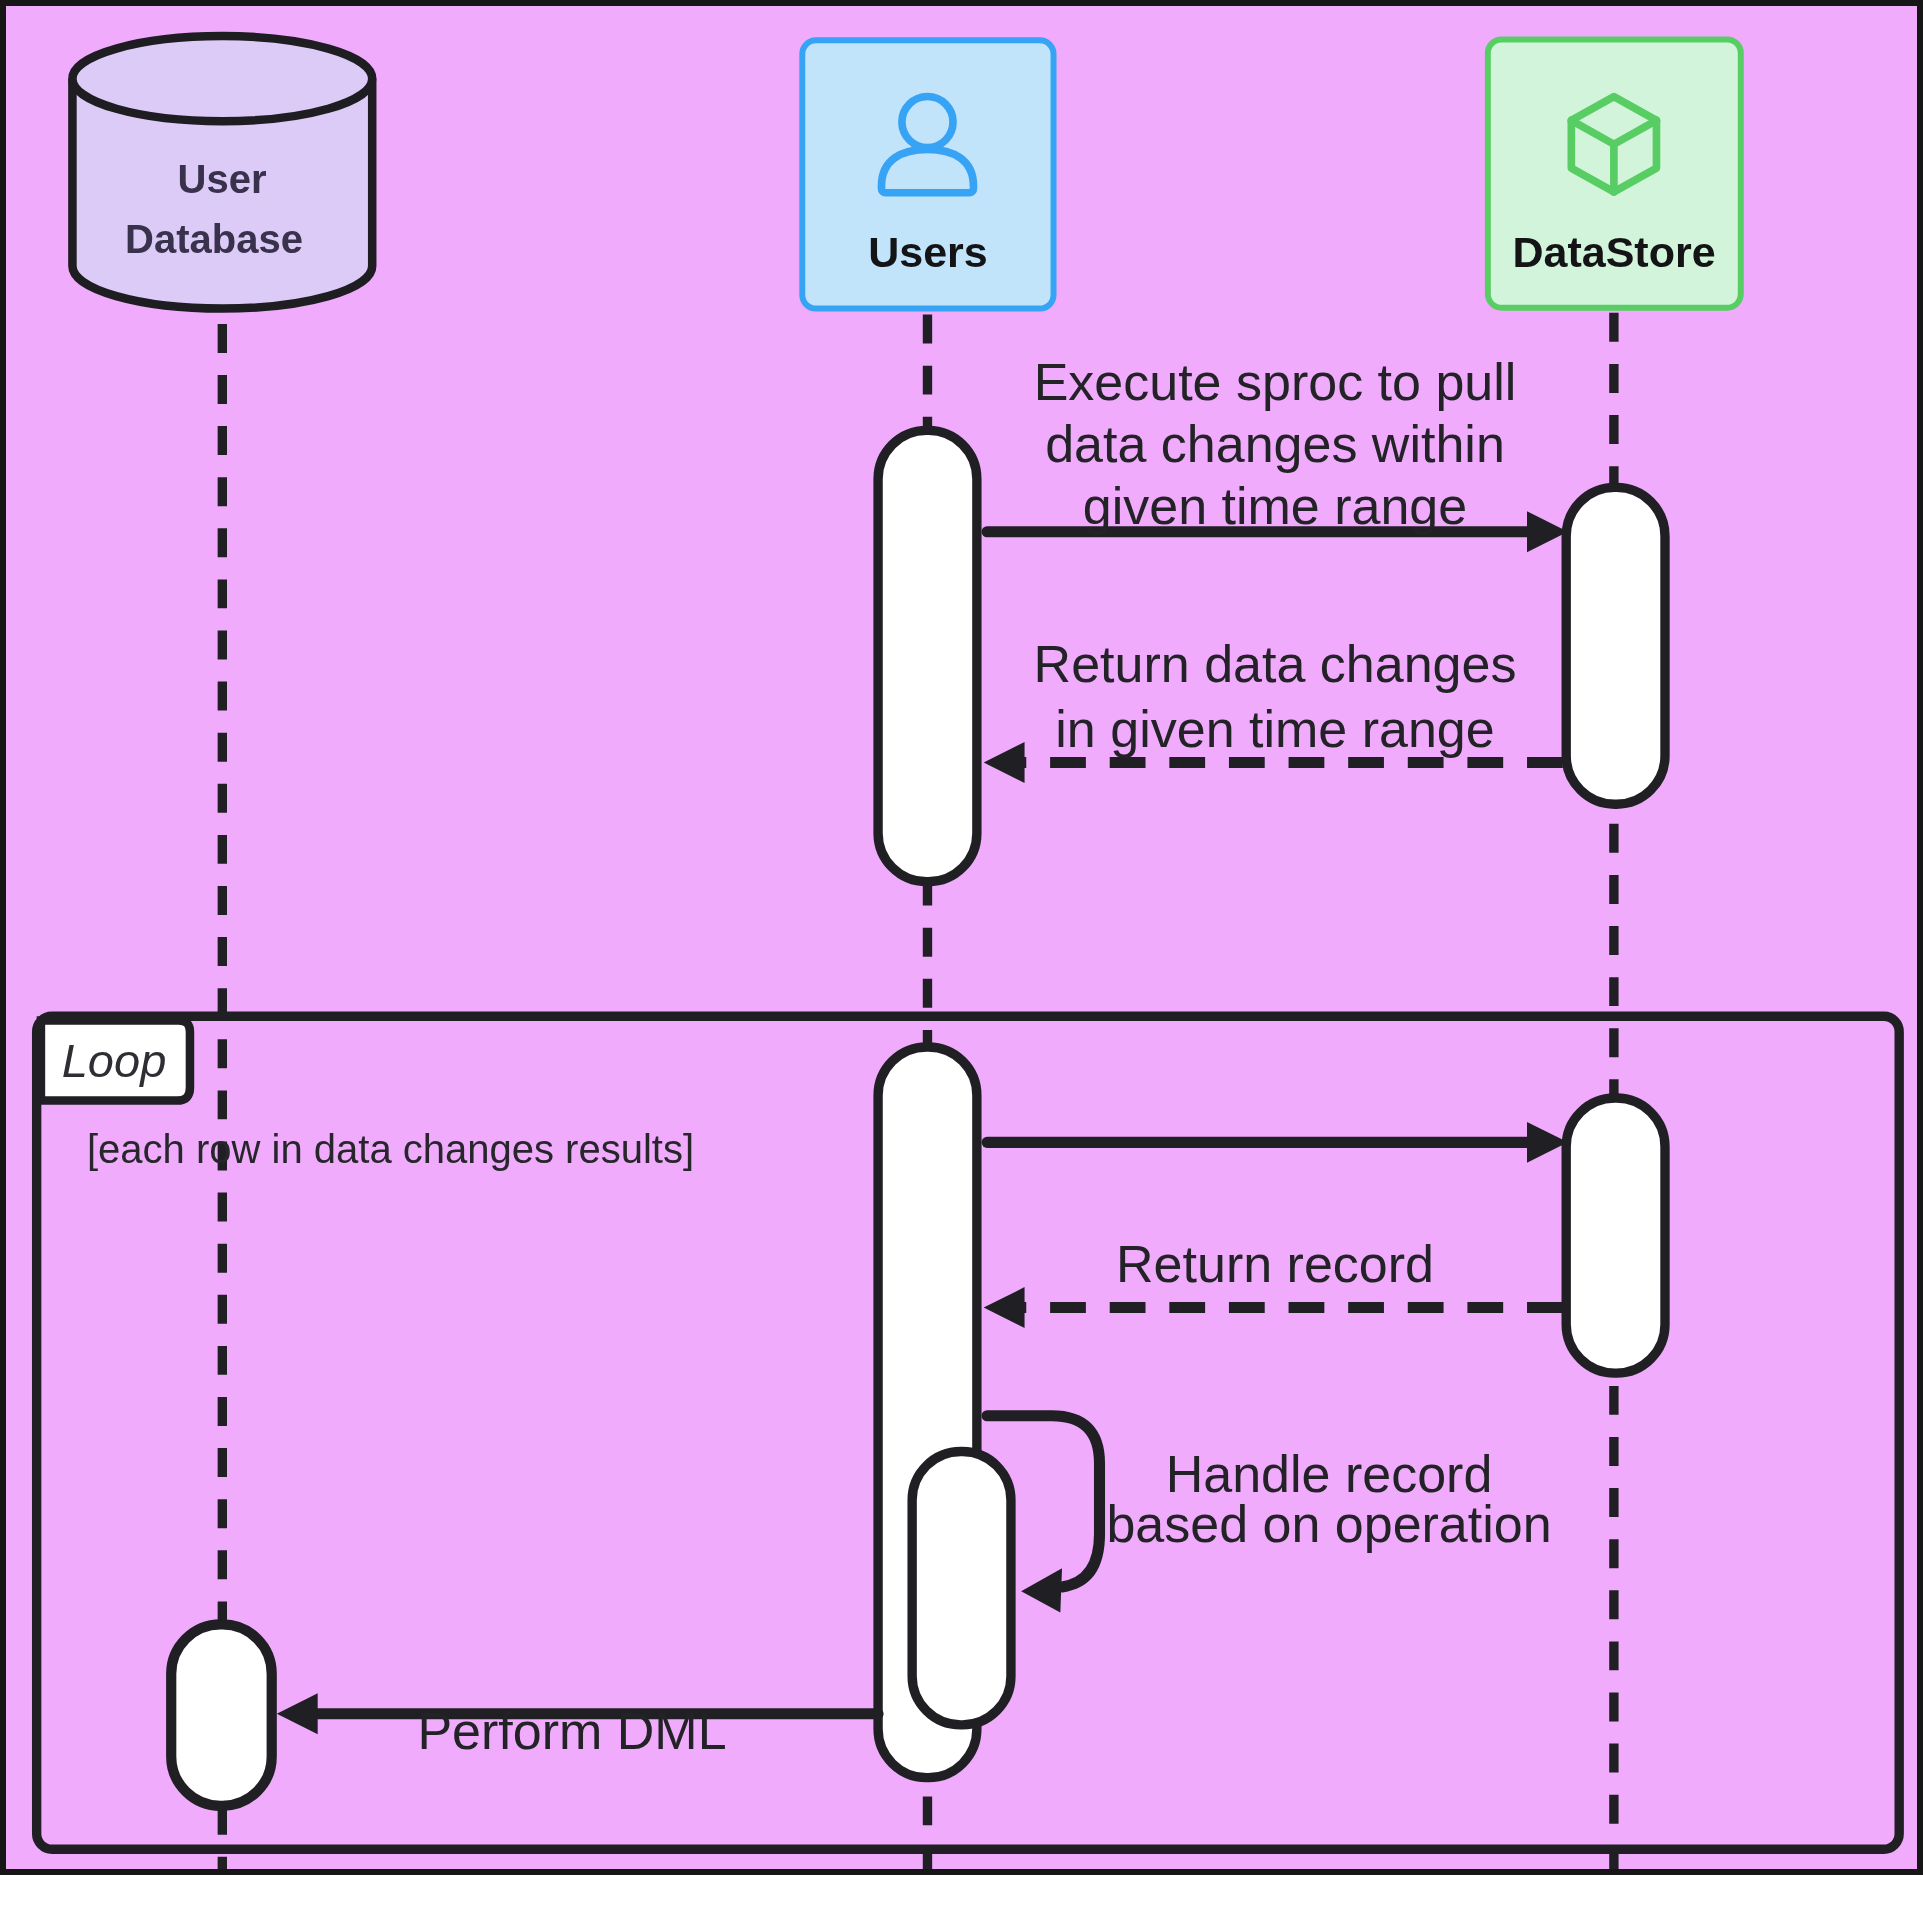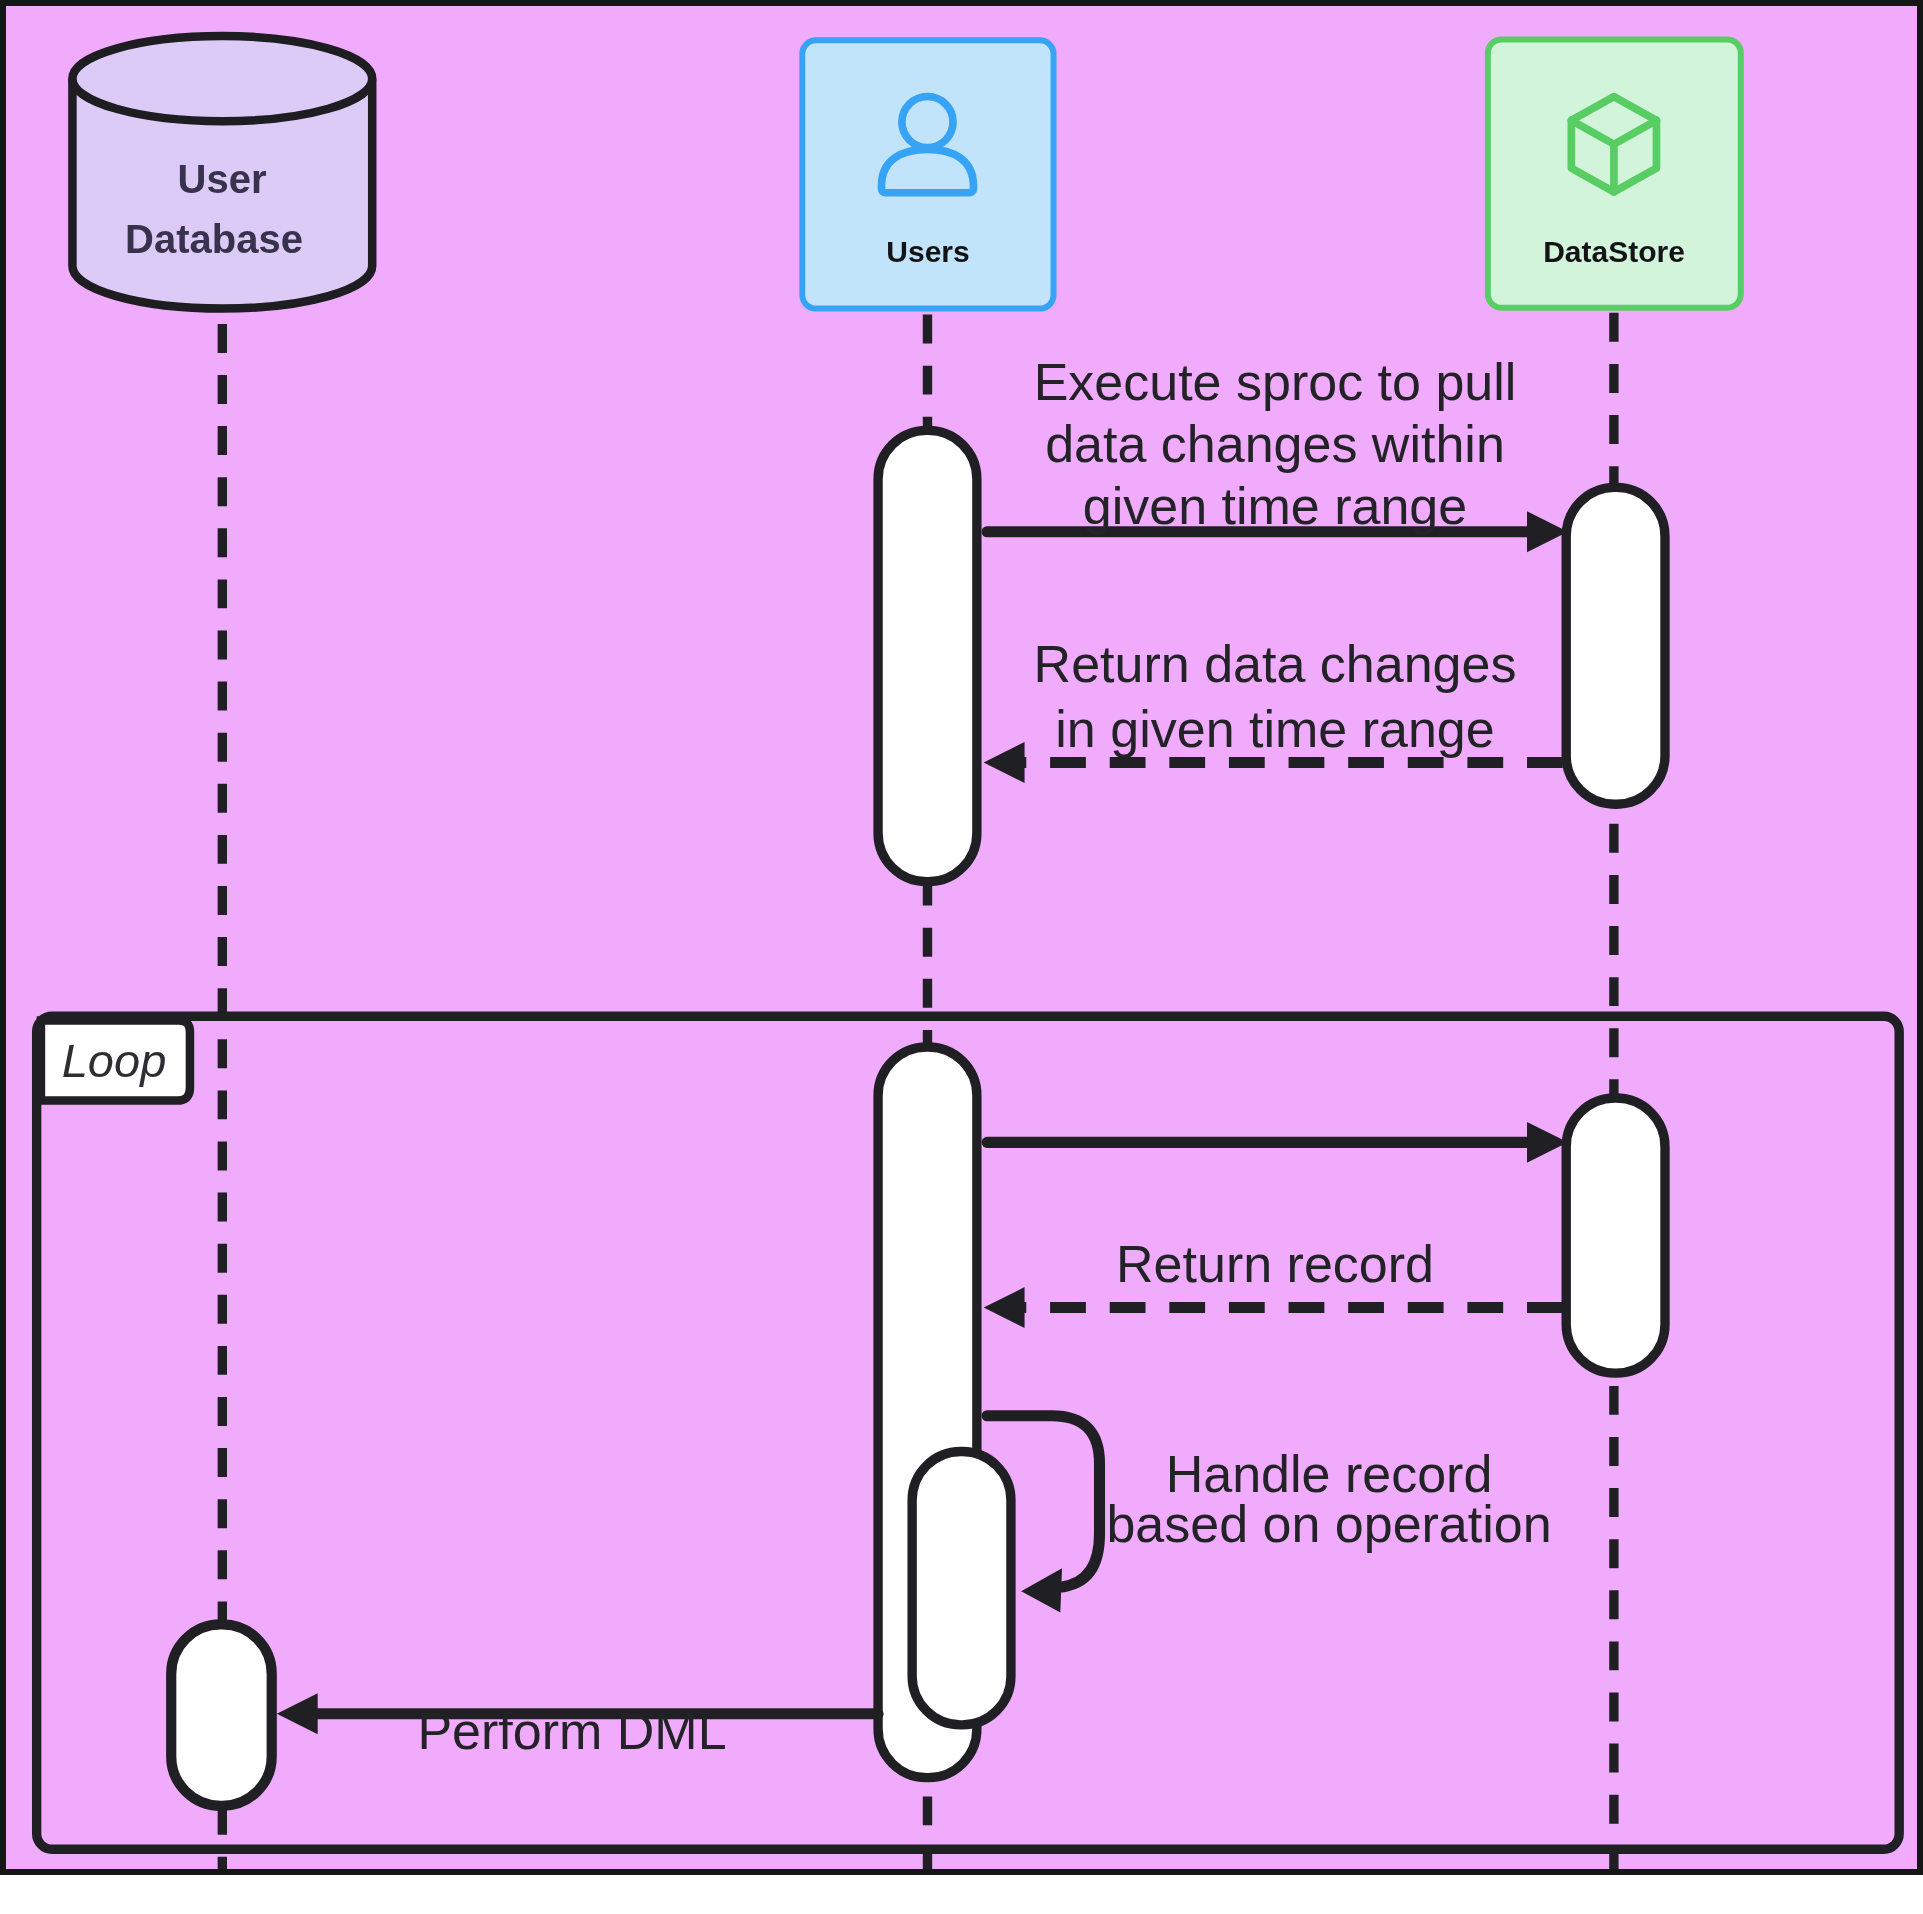--- a/index.html
+++ b/index.html
@@ -15,21 +15,21 @@
   }
   #diagram-svg{position:absolute;left:0;top:0;width:1923px;height:1915px;}
   .lbl{
     position:absolute;
     white-space:nowrap;
     color:#232327;
     font-size:52px;
     line-height:1;
     transform:translate(-50%,-50%);
   }
-  .actor-lbl{font-weight:700;font-size:30px;color:#141416;}
+  .actor-lbl{font-weight:700;font-size:43px;color:#141416;}
   .cyl-lbl{font-weight:700;font-size:40px;color:#38324d;}
   .guard-lbl{transform:translate(0,-50%);font-size:40px;color:#27272b;}
   .loop-lbl{font-size:47px;color:#2e2e33;font-style:italic;}
 </style>
 </head>
 <body>
 
 <div id="canvas">
 
   <svg id="diagram-svg" viewBox="0 0 2258 2248">
@@ -91,20 +91,21 @@
   <div class="lbl actor-lbl" style="left:1608px;top:246px">DataStore</div>
 
   <div class="lbl" style="left:1269px;top:376px">Execute sproc to pull</div>
   <div class="lbl" style="left:1269px;top:438px">data changes within</div>
   <div class="lbl" style="left:1269px;top:500px">given time range</div>
 
   <div class="lbl" style="left:1269px;top:658px">Return data changes</div>
   <div class="lbl" style="left:1269px;top:723px">in given time range</div>
 
   <div class="lbl loop-lbl" style="left:108px;top:1054px">Loop</div>
+  <div class="lbl guard-lbl" style="left:81px;top:1143px">[each row in data changes results]</div>
 
 
   <div class="lbl" style="left:1269px;top:1258px">Return record</div>
 
   <div class="lbl" style="left:1323px;top:1468px">Handle record</div>
   <div class="lbl" style="left:1323px;top:1518px">based on operation</div>
 
   <div class="lbl" style="left:566px;top:1725px">Perform DML</div>
 
 </div>

